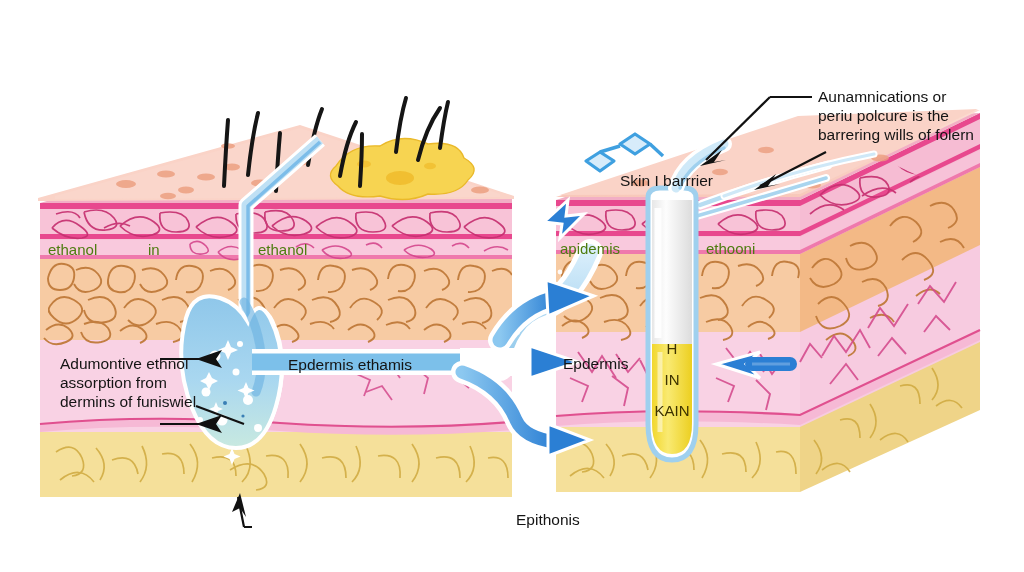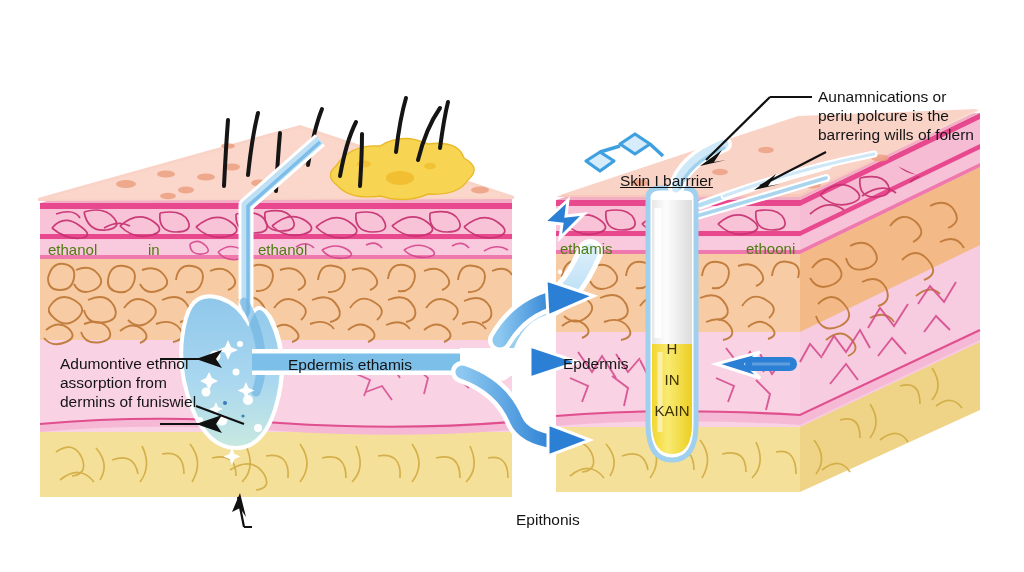--- a/index.html
+++ b/index.html
@@ -452,37 +452,37 @@
       <path d="M244 527 L 252 527"></path>
     </g>
 
     <path d="M196 406 L 244 424" stroke="#111111" stroke-width="2.2" fill="none"></path>
   </svg>
 
   <div class="lbl blk" style="left:818px;top:88px;width:200px;text-align:left;">Aunamnications or
 periu polcure is the
 barrering wills of folern</div>
 
-  <div class="lbl" style="left:620px;top:172px;text-decoration:underline;">Skin I barrrier</div>
+  <div class="lbl" style="left:620px;top:172px;">Skin I barrrier</div>
 
   <div class="lbl" style="left:288px;top:356px;">Epdermis ethamis</div>
 
   <div class="lbl blk" style="left:60px;top:355px;width:210px;">Adumontive ethnol
 assorption from
 dermins of funiswiel</div>
 
   <div class="lbl" style="left:563px;top:355px;">Epdermis</div>
 
 
   <div class="lbl" style="left:516px;top:511px;">Epithonis</div>
 
   <div class="inline-lbl" style="left:48px;top:241px;">ethanol</div>
   <div class="inline-lbl" style="left:148px;top:241px;">in</div>
   <div class="inline-lbl" style="left:258px;top:241px;">ethanol</div>
 
-  <div class="inline-lbl" style="left:560px;top:240px;">ethamis</div>
-  <div class="inline-lbl" style="left:706px;top:240px;margin-left:40px;">ethooni</div>
+  <div class="inline-lbl" style="left:560px;top:240px;">apidemis</div>
+  <div class="inline-lbl" style="left:706px;top:240px;">ethooni</div>
 
   <div class="vial-txt" style="left:650px;top:340px;width:44px;">H</div>
   <div class="vial-txt" style="left:650px;top:371px;width:44px;">IN</div>
   <div class="vial-txt" style="left:644px;top:402px;width:56px;">KAIN</div>
 
 </div>
 
 </body></html>

